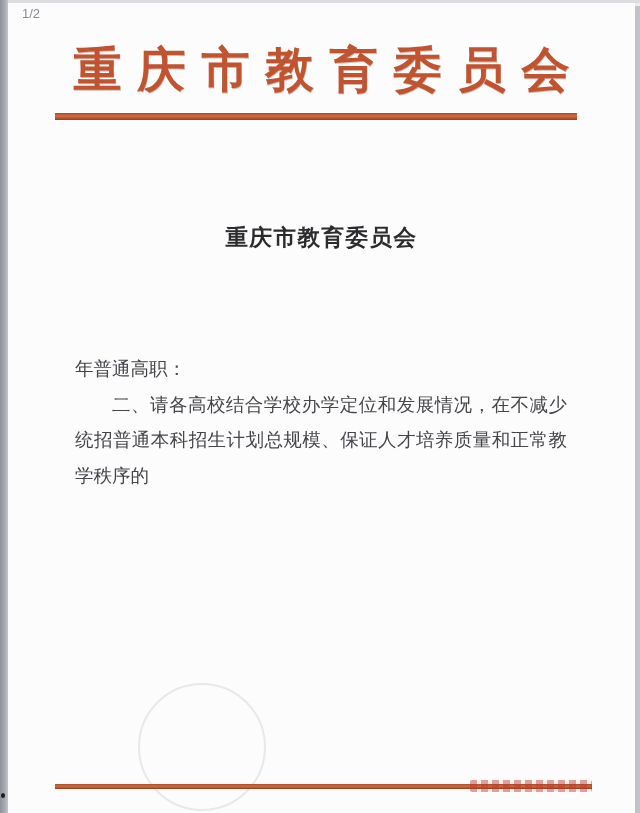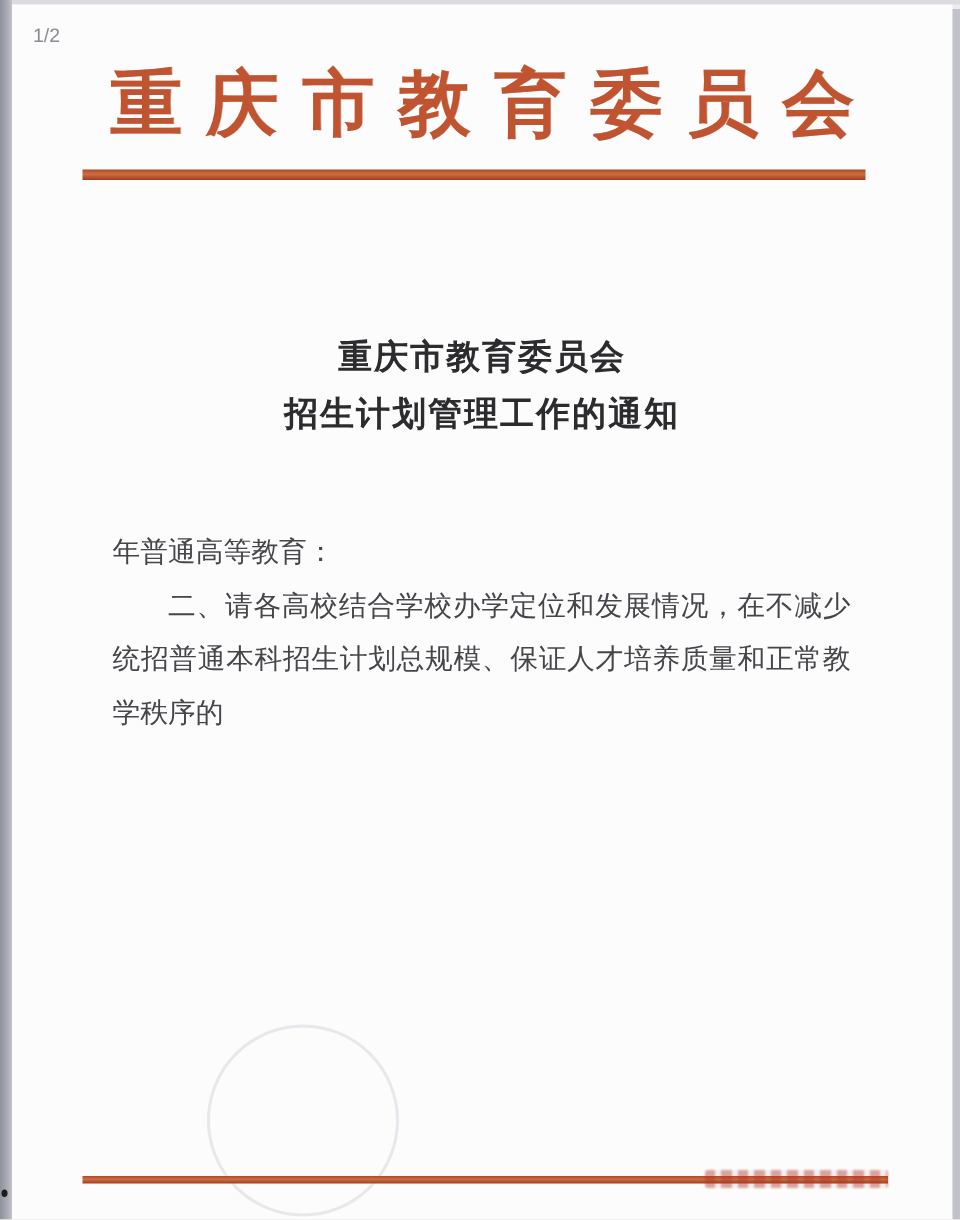--- a/index.html
+++ b/index.html
@@ -20,21 +20,21 @@
   }
   .scan-edge-right {
     position: absolute; top: 6px; right: 0; width: 5px; height: 807px;
     background: #c2c3ca;
   }
   .page {
     position: absolute; left: 8px; top: 3px; width: 627px; height: 810px;
     background: #fcfcfd;
   }
   .page-indicator {
-    position: absolute; left: 14px; top: 13px;
+    position: absolute; left: 14px; top: 3px;
     font-family: "Liberation Sans", sans-serif;
     font-size: 13px; color: #8b8b94;
   }
   .agency-name {
     position: absolute; top: 34px; left: 0; width: 100%;
     text-align: center;
     font-size: 48px; font-weight: bold;
     color: #c05430;
     letter-spacing: 16px;
     padding-left: 16px; box-sizing: border-box;
@@ -97,27 +97,26 @@
 
   <div class="page-indicator">1/2</div>
 
   <div class="agency-name">重庆市教育委员会</div>
 
   <div class="header-rule"></div>
 
 
   <div class="notice-title">
     <div>重庆市教育委员会</div>
-    <div>招生计划管理工作的通知</div>
   </div>
 
   <div class="seal-bleed-circle"></div>
 
   <div class="doc-body">
-    <p class="salutation">年普通高等教育：</p>
+    <p class="salutation">年普通高职：</p>
     <p>二、请各高校结合学校办学定位和发展情况，在不减少统招普通本科招生计划总规模、保证人才培养质量和正常教学秩序的</p>
   </div>
 
   <div class="bottom-rule"></div>
   <div class="watermark-smudge"></div>
 
 </div>
 
 <div class="scan-edge-left"></div>
 <div class="scan-edge-right"></div>

